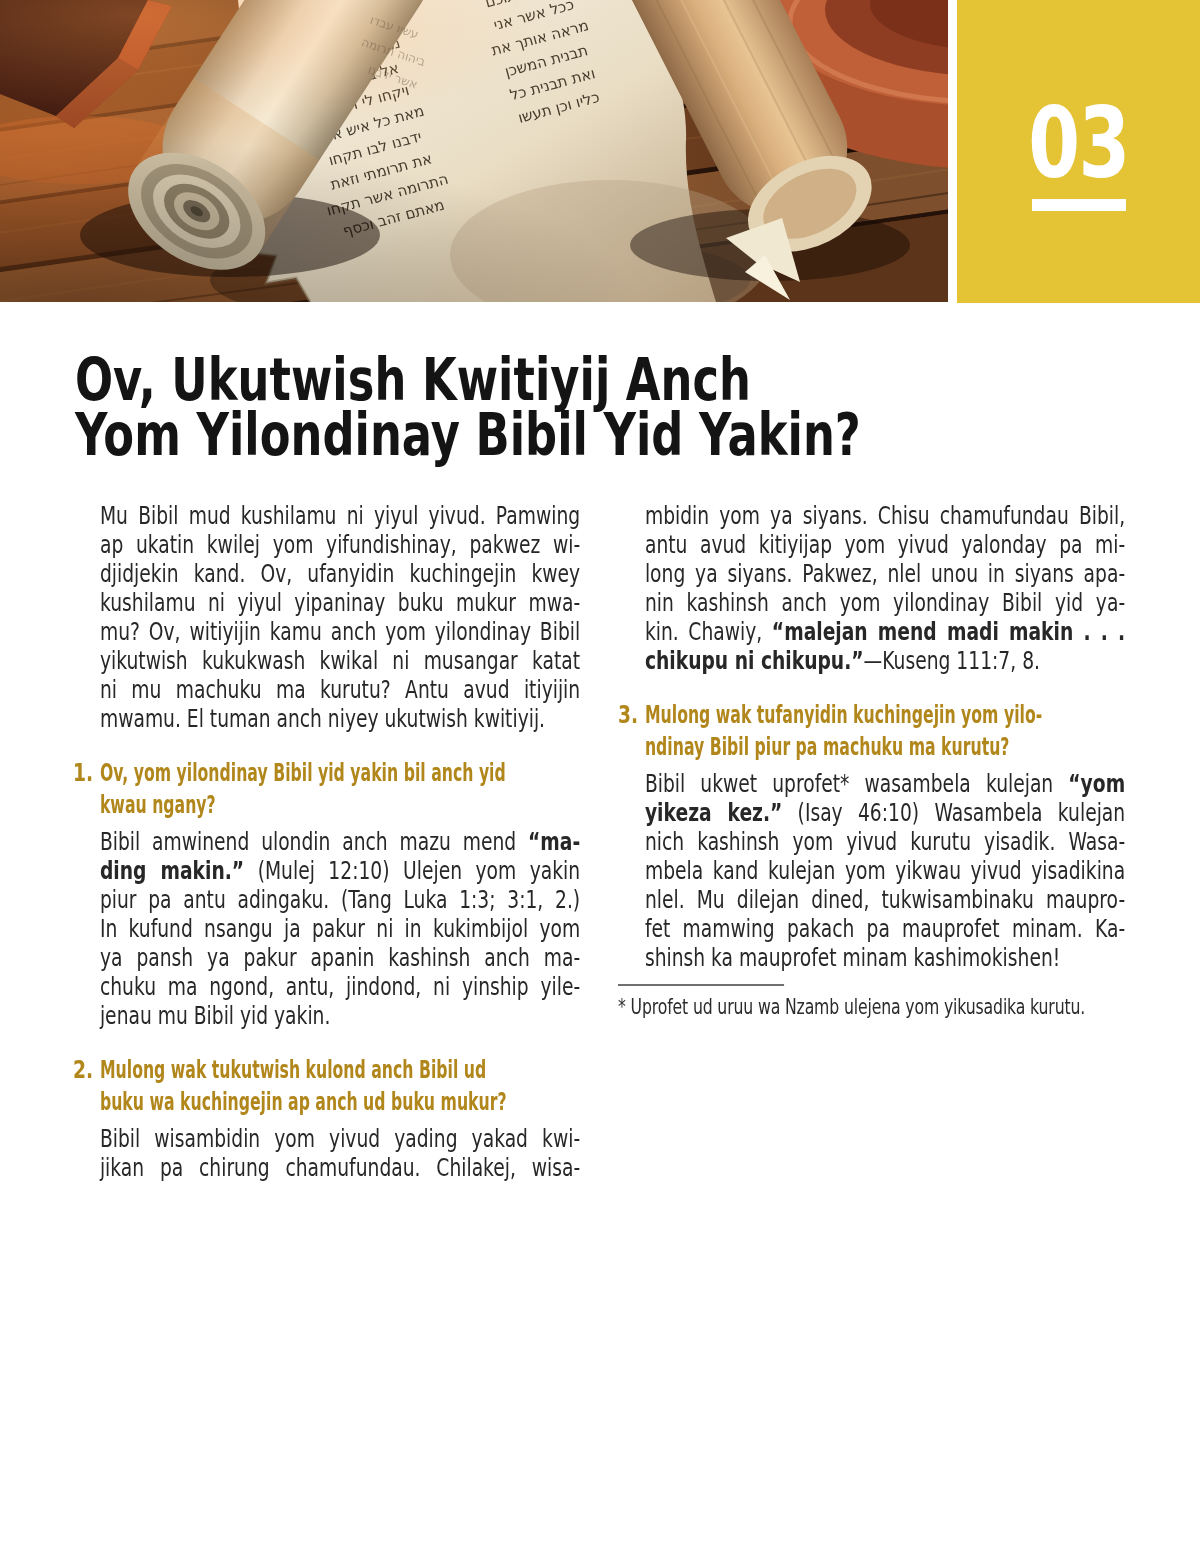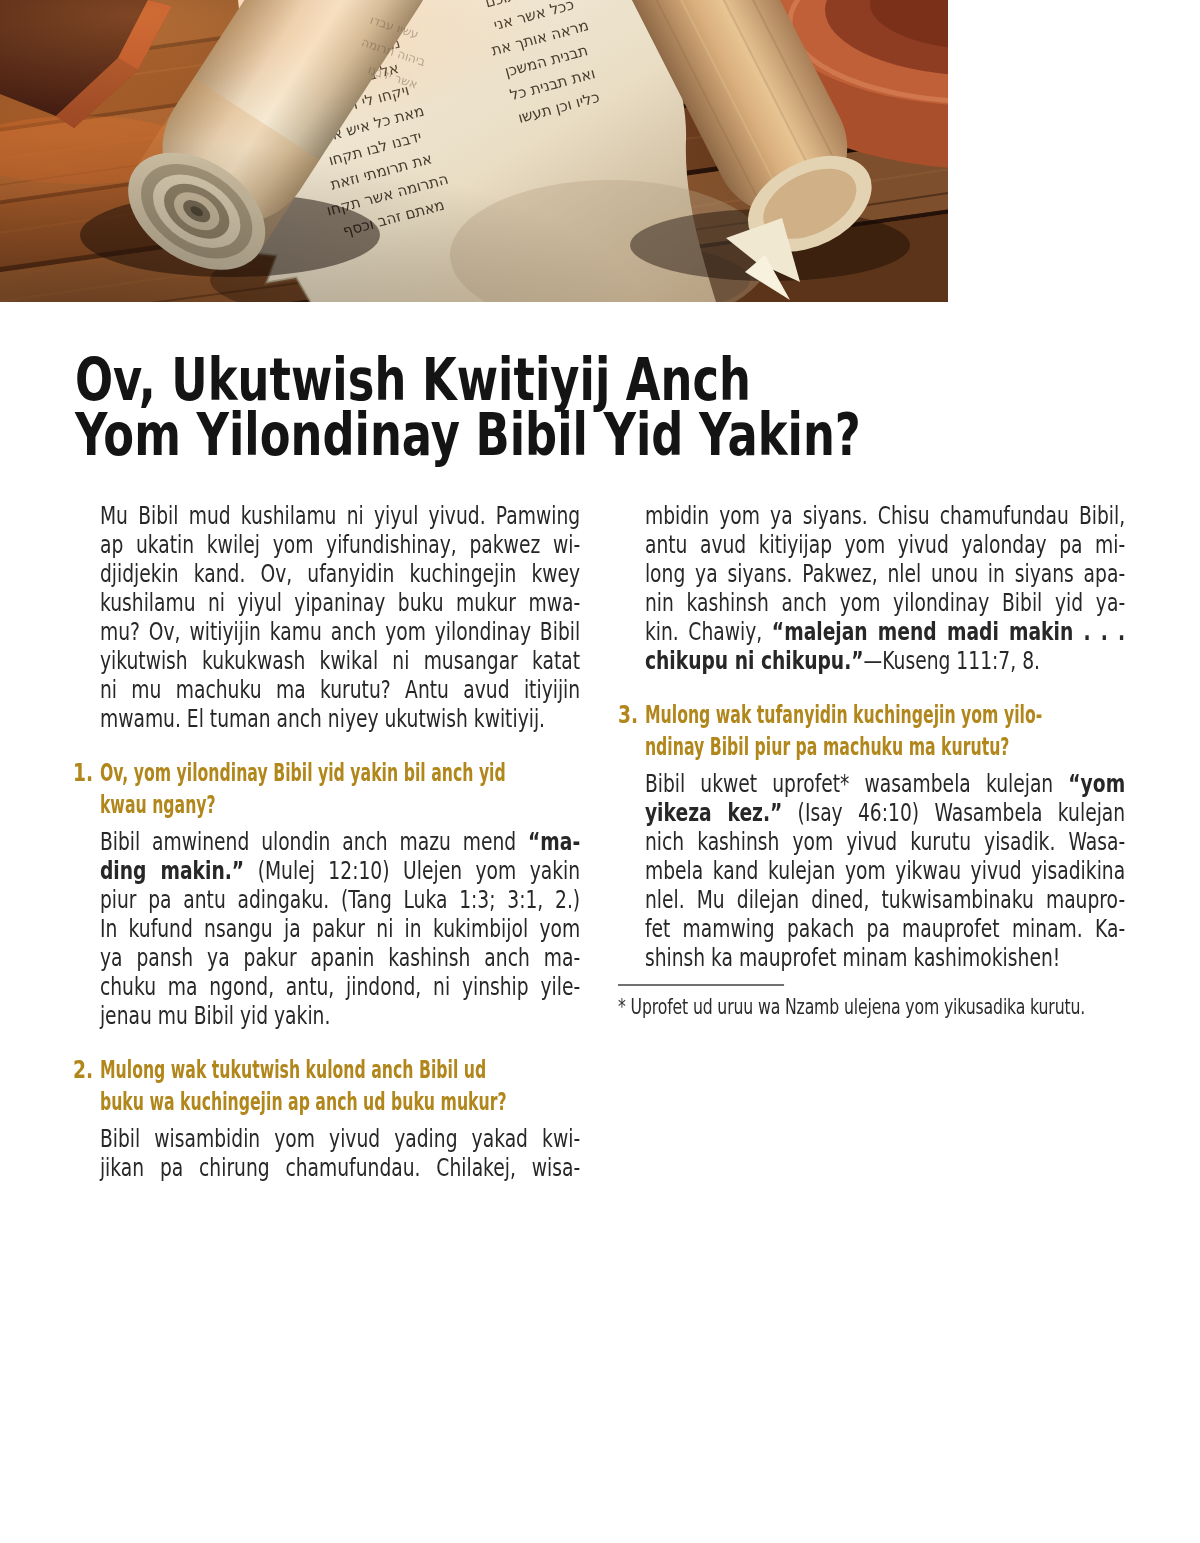--- a/index.html
+++ b/index.html
@@ -198,20 +198,24 @@
         </g>
         <polygon points="726,238 782,218 800,282 756,262" fill="#f1e8d1"></polygon>
         <polygon points="765,255 790,300 745,272" fill="#f7f1de"></polygon>
       </g>
 
       <rect x="0" y="0" width="948" height="302" fill="url(#glowTL)"></rect>
       <rect x="0" y="0" width="948" height="302" fill="url(#vigBL)"></rect>
     </svg>
   </div>
 
+  <div class="chapter-block" style="background: rgb(228, 195, 53);">
+    <div class="chapter-num">03</div>
+    <div class="chapter-rule"></div>
+  </div>
 
   <h1 class="title">
       <div class="tline">Ov, Ukutwish Kwitiyij Anch</div>
       <div class="tline">Yom Yilondinay Bibil Yid Yakin?</div>
     </h1>
 
   <div class="col col-left">
     <div class="para">
         <div class="tline">Mu Bibil mud kushilamu ni yiyul yivud. Pamwing</div>
         <div class="tline">ap ukatin kwilej yom yifundishinay, pakwez wi-</div>

